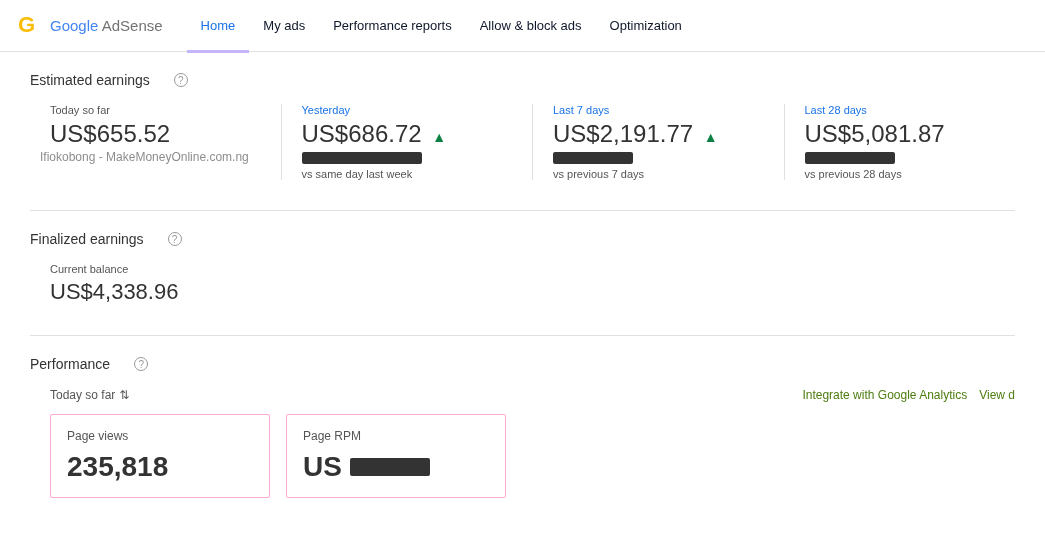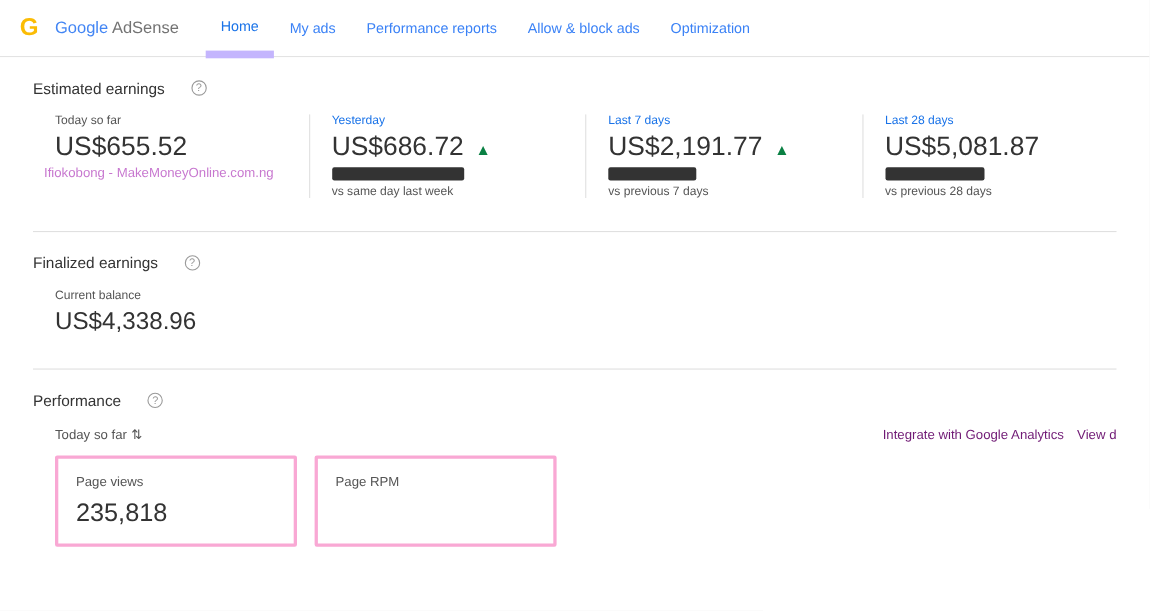--- a/index.html
+++ b/index.html
@@ -28,29 +28,29 @@
       display: flex;
       align-items: center;
       height: 100%;
     }
     .nav-item {
       padding: 0 14px;
       height: 100%;
       display: flex;
       align-items: center;
       font-size: 13px;
-      color: #3b82f6;
+      color: #0f172a;
       cursor: pointer;
       text-decoration: none;
       border-bottom: 3px solid transparent;
       margin-top: 3px;
     }
     .nav-item.active {
       color: #1a73e8;
-      border-bottom: 7px solid #c4b5fd;
+      border-bottom: 3px solid #c4b5fd;
     }
 
     
     .main-content {
       background: #fff;
       padding: 20px 30px;
       min-height: 503px;
     }
 
     
@@ -171,47 +171,47 @@
       display: flex;
       align-items: center;
       gap: 4px;
     }
     .perf-links {
       display: flex;
       gap: 12px;
       font-size: 12px;
     }
     .perf-link {
-      color: #701a75;
+      color: #4d7c0f;
       cursor: pointer;
     }
 
     
     .cards-row {
       display: flex;
       gap: 16px;
       margin-left: 20px;
     }
     .metric-card {
-      border: 3px solid #f9a8d4;
+      border: 1px solid #f9a8d4;
       border-radius: 2px;
       padding: 14px 16px;
       min-width: 220px;
       background: #fff;
       position: relative;
     }
     .metric-card-label {
       font-size: 12px;
       color: #555;
       margin-bottom: 8px;
     }
     .metric-card-value {
-      font-size: 23px;
+      font-size: 28px;
       color: #333;
-      font-weight: normal;
+      font-weight: bold;
     }
 
     .section-divider {
       border: none;
       border-top: 1px solid #e0e0e0;
       margin: 20px 0;
     }
 
     .redacted-long { width: 120px; }
     .redacted-med { width: 80px; }
@@ -284,21 +284,21 @@
     <div class="earnings-col">
       <div class="earnings-label link">Last 28 days</div>
       <div class="earnings-value">US$5,081.87</div>
       <div class="redacted-bar" style="width:90px;"></div>
       <div class="earnings-sub">vs previous 28 days</div>
     </div>
 
   </div>
 
   <div style="position:relative; height:0;">
-    <div style="position:absolute; left:10px; top:-60px; color:#a21caf; font-size:12px; opacity:0.6; white-space:nowrap;text-align:center;">Ifiokobong - MakeMoneyOnline.com.ng</div>
+    <div style="position:absolute; left:10px; top:-60px; color:#404040; font-size:12px; opacity:0.6; white-space:nowrap;text-align:center;">Ifiokobong - MakeMoneyOnline.com.ng</div>
   </div>
 
   <hr class="section-divider">
 
   <div class="finalized-section">
     <div class="section-header">
       <span class="section-title">Finalized earnings</span>
       <span class="help-icon">?</span>
     </div>
 
@@ -334,18 +334,22 @@
 
     <div class="cards-row">
 
       <div class="metric-card">
         <div class="metric-card-label">Page views</div>
         <div class="metric-card-value">235,818</div>
       </div>
 
       <div class="metric-card">
         <div class="metric-card-label">Page RPM</div>
+        <div class="metric-card-value">
+          <span>US</span>
+          <span class="redacted-bar" style="width:80px; display:inline-block; vertical-align:middle; height:18px;"></span>
+        </div>
       </div>
 
     </div>
   </div>
 
 </div>
 
 </body></html>

